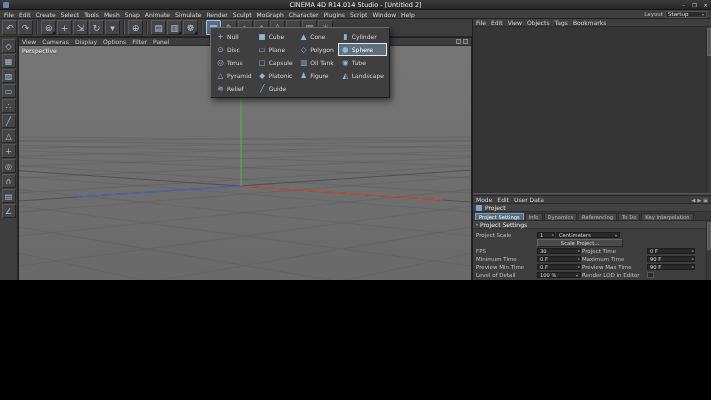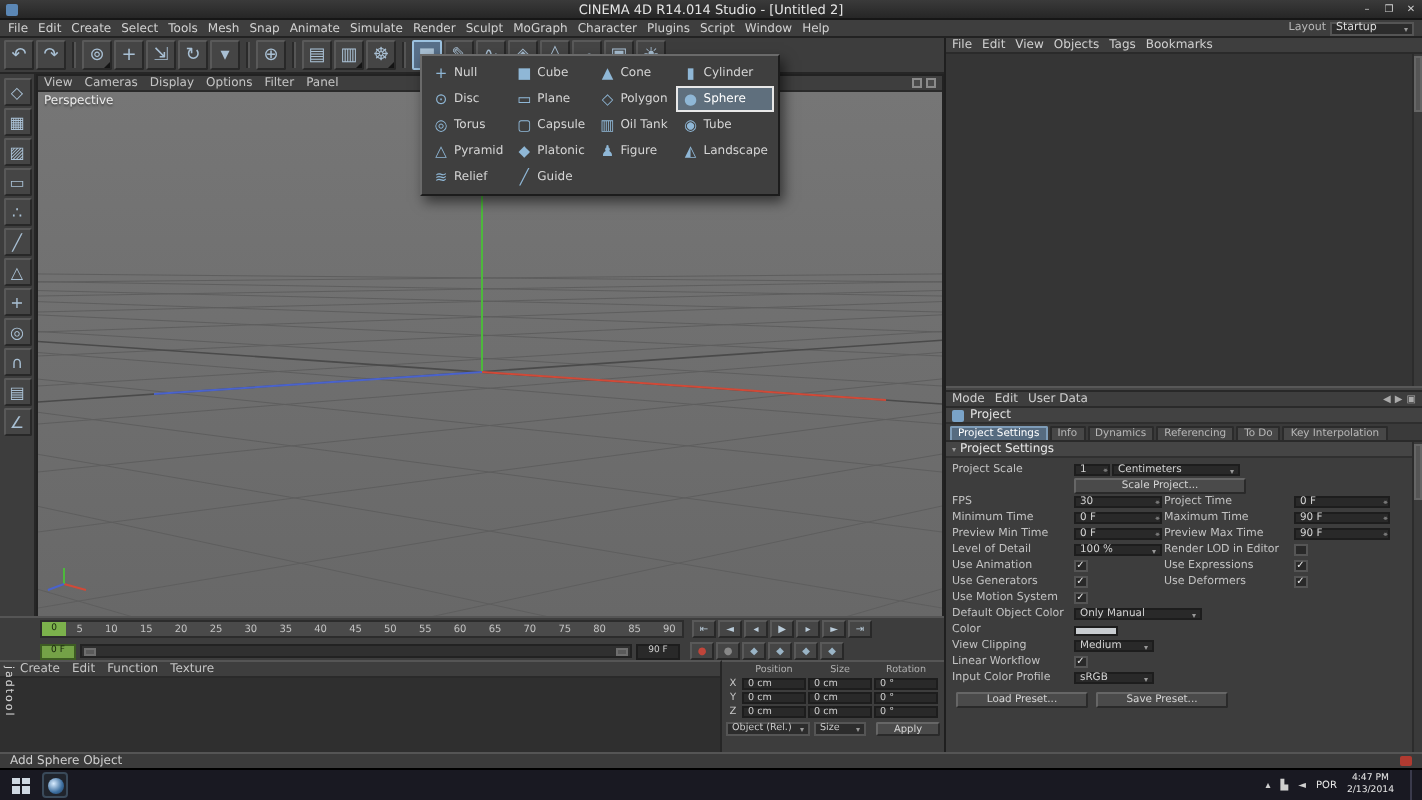--- a/index.html
+++ b/index.html
@@ -1,17 +1,17 @@
 <!DOCTYPE html>
 <html><head>
 <meta charset="utf-8">
 <style>
   *{margin:0;padding:0;box-sizing:border-box;font-family:"DejaVu Sans",sans-serif;}
   html,body{width:711px;height:400px;background:#000;}
-  #app{position:relative;width:711px;height:400px;background:#15803d;overflow:hidden;color:#c8c8c8;}
+  #app{position:relative;width:711px;height:280px;background:#15803d;overflow:hidden;color:#c8c8c8;}
 
   
   #titlebar{position:absolute;left:0;top:0;width:711px;height:10px;background:linear-gradient(#3a3a3a,#262626);border-bottom:1px solid #161616;display:flex;align-items:center;}
   #appicon{width:6px;height:6px;margin:0 3px;background:#5b87b5;border-radius:1px;}
   #titletext{position:absolute;left:0;width:100%;text-align:center;font-size:6.5px;color:#e6e6e6;}
   #winctl{margin-left:auto;display:flex;z-index:2;}
   .wbtn{width:11px;height:9px;display:flex;align-items:center;justify-content:center;font-size:5px;color:#cfcfcf;}
 
   
   #menubar{position:absolute;left:0;top:10px;width:711px;height:9px;background:#3e3e3e;border-bottom:1px solid #222;display:flex;align-items:center;padding:0 4px;font-size:6px;color:#d2d2d2;}

